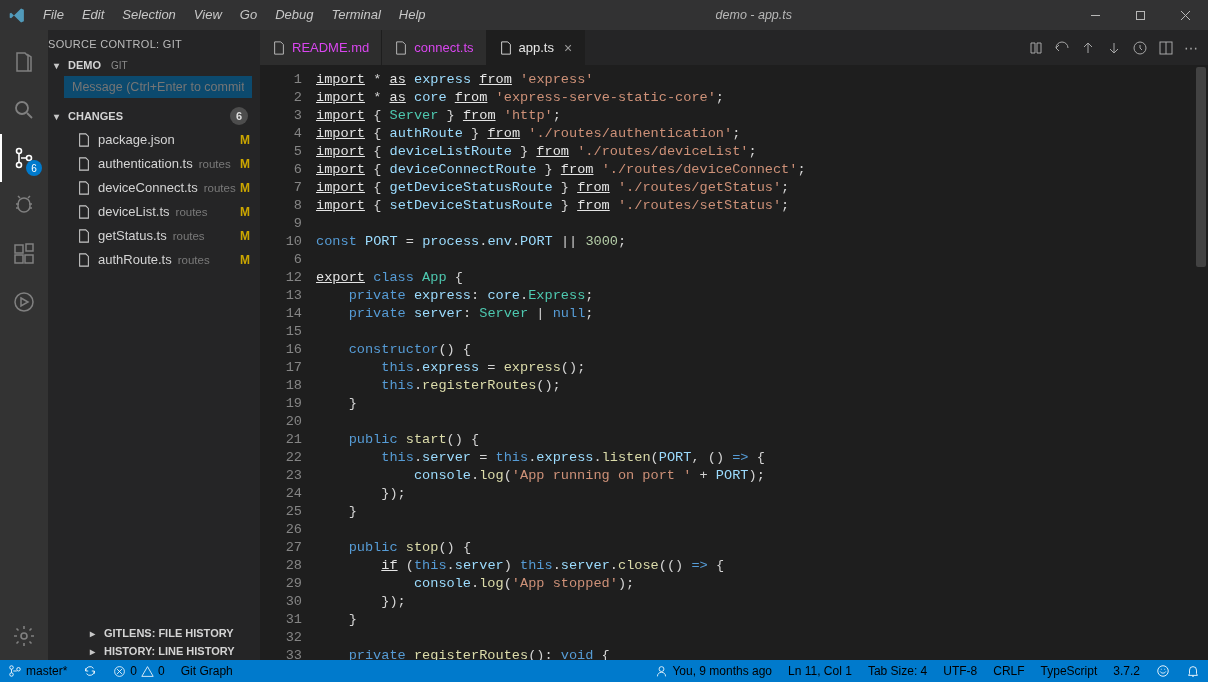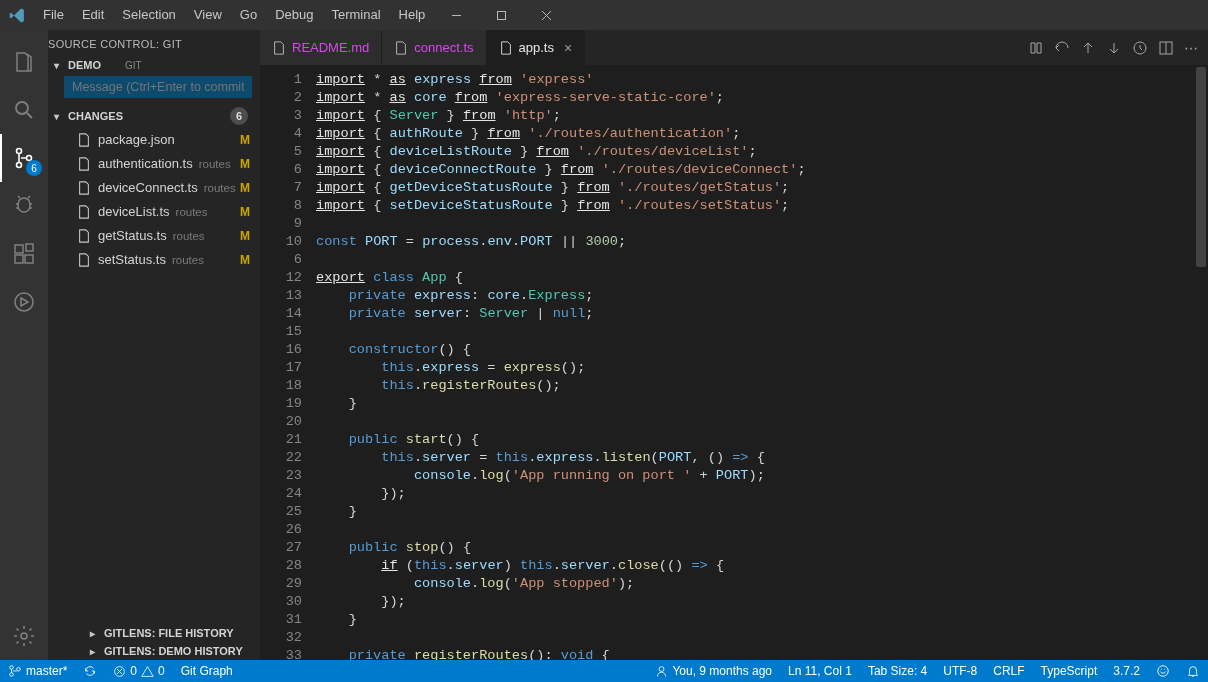--- a/index.html
+++ b/index.html
@@ -7,21 +7,21 @@
   width:1208px; height:682px;
   background:#1e1e1e;
   font-family:"Segoe UI",Arial,sans-serif;
   font-size:13px; color:#ccc;
   overflow:hidden;
   display:flex; flex-direction:column;
 }
 
 .titlebar {
   height:30px; background:#323233;
-  display:flex; align-items:center;
+  display:flex; align-items:center;font-style:italic;
 }
 .titlebar .logo {
   width:34px; display:flex; justify-content:center; align-items:center;
   color:#519aba; font-size:16px;
 }
 .menu { display:flex; }
 .menu .item { padding:0 9px; line-height:30px; color:#c7c7c7; cursor:default;}
 .titlebar .title { flex:1; text-align:center; color:#b7b7b7; font-size:12.5px; }
 .win-controls { display:flex; }
 .win-controls .wc {
@@ -57,21 +57,21 @@
   padding:0 3px;
 }
 .activitybar .spacer { flex:1; }
 
 .sidebar {
   width:212px; background:#252526;
   display:flex; flex-direction:column;
   font-size:12.5px;
 }
 .sb-title { padding:8px 0 6px; color:#bbb; font-size:11px; letter-spacing:.3px;}
-.sb-sec { padding:3px 8px 3px 20px; color:#d4d4d4; font-weight:600; font-size:11px; display:flex; align-items:center; gap:20px; position:relative;}
+.sb-sec { padding:3px 8px 3px 20px; color:#d4d4d4; font-weight:600; font-size:11px; display:flex; align-items:center; gap:6px; position:relative;}
 .sb-sec::before { content:"▾"; position:absolute; left:6px; font-size:10px; color:#c7c7c7;}
 .sb-sec.collapsed::before { content:"▸"; }
 .sb-sec .dim { font-weight:400; color:#8a8a8a; margin-left:4px; font-size:10px;}
 .sb-sec .countbadge{
   margin-left:auto; margin-right:4px;
   background:#4d4d4d; color:#ddd;
   min-width:18px; height:18px; border-radius:9px;
   font-size:11px; display:flex; align-items:center; justify-content:center;
 }
 .sb-input {
@@ -133,21 +133,21 @@
   background:linear-gradient(#1e1e1e,#1e1e1e);
   opacity:.4;
 }
 .scrollbar{
   position:absolute; right:0; top:35px; bottom:0; width:14px; background:#1e1e1e;
 }
 .scrollbar .thumb{ position:absolute; left:2px; right:2px; top:2px; height:200px; background:#424242; border-radius:2px;}
 
 
 .statusbar {
-  height:22px; background:#007acc; color:#ffffff;
+  height:22px; background:#007acc; color:#000000;
   display:flex; align-items:center;
   font-size:12px;
 }
 .statusbar .sbitem { padding:0 8px; display:flex; align-items:center; gap:4px; height:22px;}
 .statusbar .right { margin-left:auto; display:flex;}
 svg{display:block;}
 </style>
 </head>
 <body>
 
@@ -160,20 +160,21 @@
   <div class="menu">
     <div class="item">File</div>
     <div class="item">Edit</div>
     <div class="item">Selection</div>
     <div class="item">View</div>
     <div class="item">Go</div>
     <div class="item">Debug</div>
     <div class="item">Terminal</div>
     <div class="item">Help</div>
   </div>
+  <div class="title">demo - app.ts</div>
   <div class="win-controls">
     <div class="wc">
       <svg width="11" height="11">
           <line x1="1" y1="5.5" x2="10" y2="5.5" stroke="#b7b7b7" stroke-width="1"></line>
         </svg>
     </div>
     <div class="wc">
       <svg width="11" height="11">
           <rect x="1.5" y="1.5" width="8" height="8" stroke="#b7b7b7" fill="none" stroke-width="1"></rect>
         </svg>
@@ -298,31 +299,31 @@
       <span>getStatus.ts</span>
       <span class="pth">routes</span>
       <span class="status M">M</span>
     </div>
     <div class="sb-file">
       <span class="ficon">
           <svg width="14" height="14" viewBox="0 0 16 16" fill="none">
             <path d="M3 1h7l3 3v11H3V1z" stroke="#c7c7c7" stroke-width="1.2"></path>
           </svg>
         </span>
-      <span>setStatus.ts</span>
+      <span>authRoute.ts</span>
       <span class="pth">routes</span>
       <span class="status M">M</span>
     </div>
 
     <div class="sb-bottom">
       <div class="sb-sec collapsed">
         <span>GITLENS: FILE HISTORY</span>
       </div>
       <div class="sb-sec collapsed">
-        <span>GITLENS: DEMO HISTORY</span>
+        <span>HISTORY: LINE HISTORY</span>
       </div>
     </div>
   </div>
 
   <div class="editorpanel">
     <div class="tabs">
       <div class="tab">
         <span class="ficon">
             <svg width="14" height="14" viewBox="0 0 16 16">
               <path d="M3 1h7l3 3v11H3V1z" stroke="#c7c7c7" fill="none"></path>

